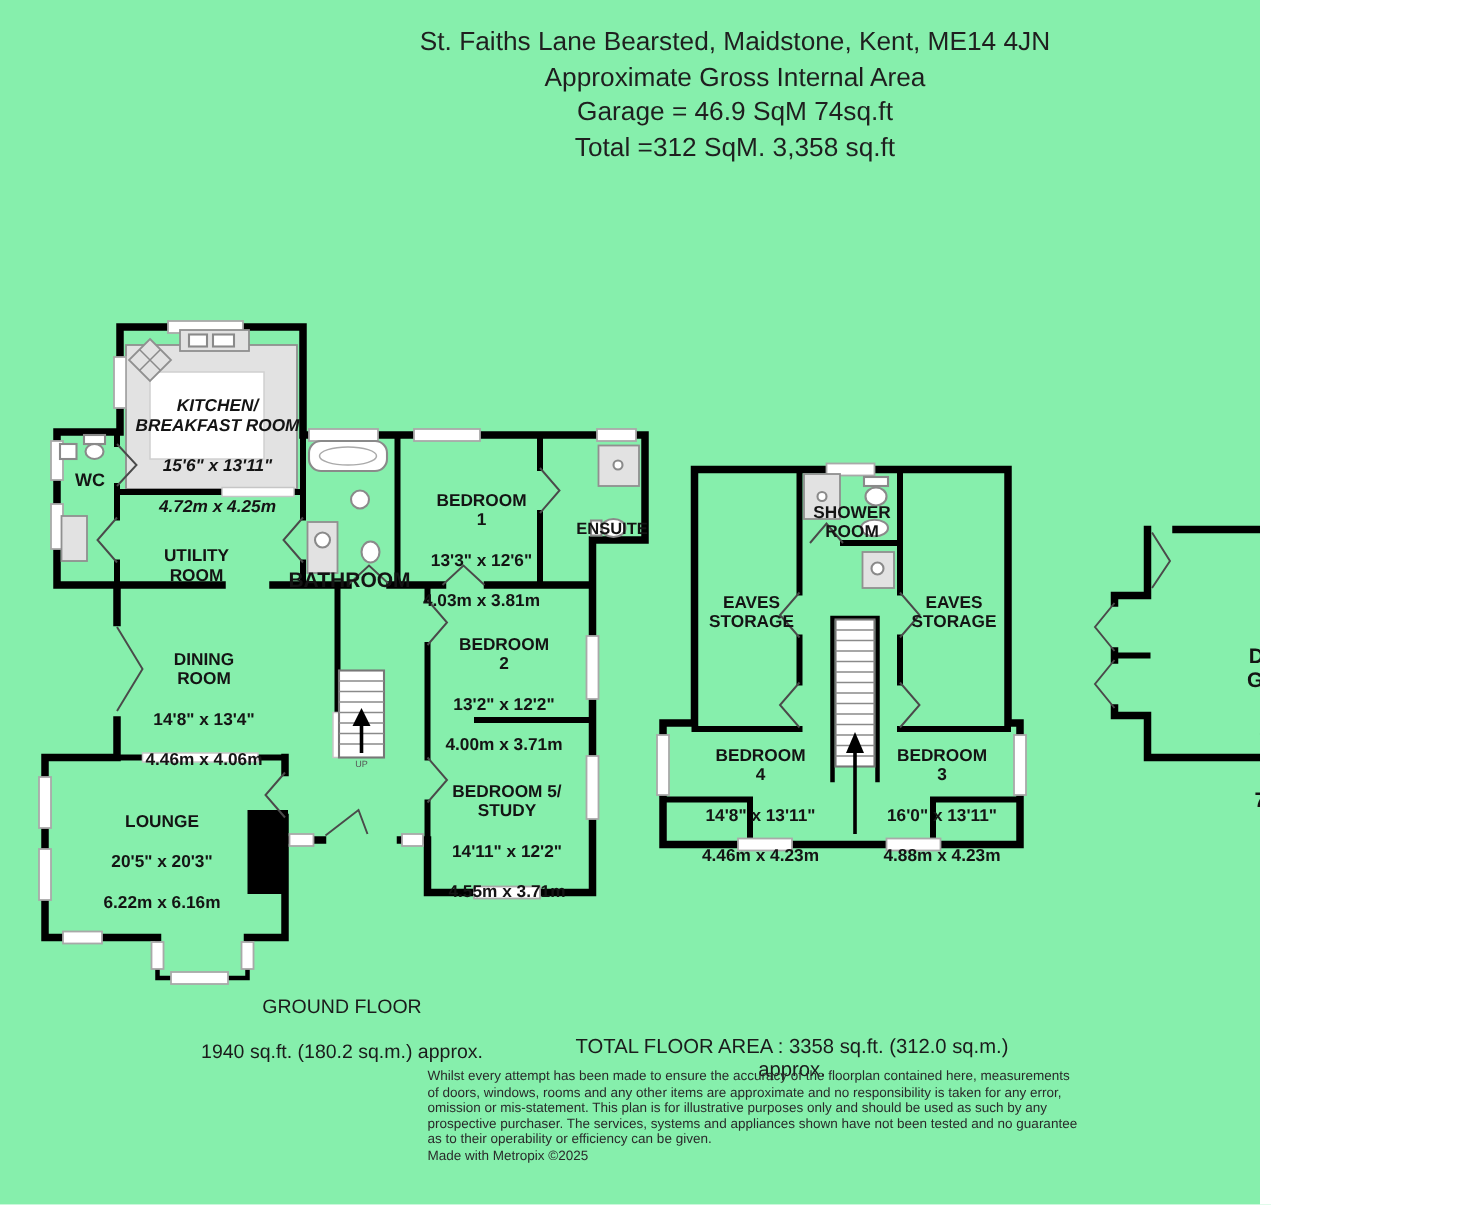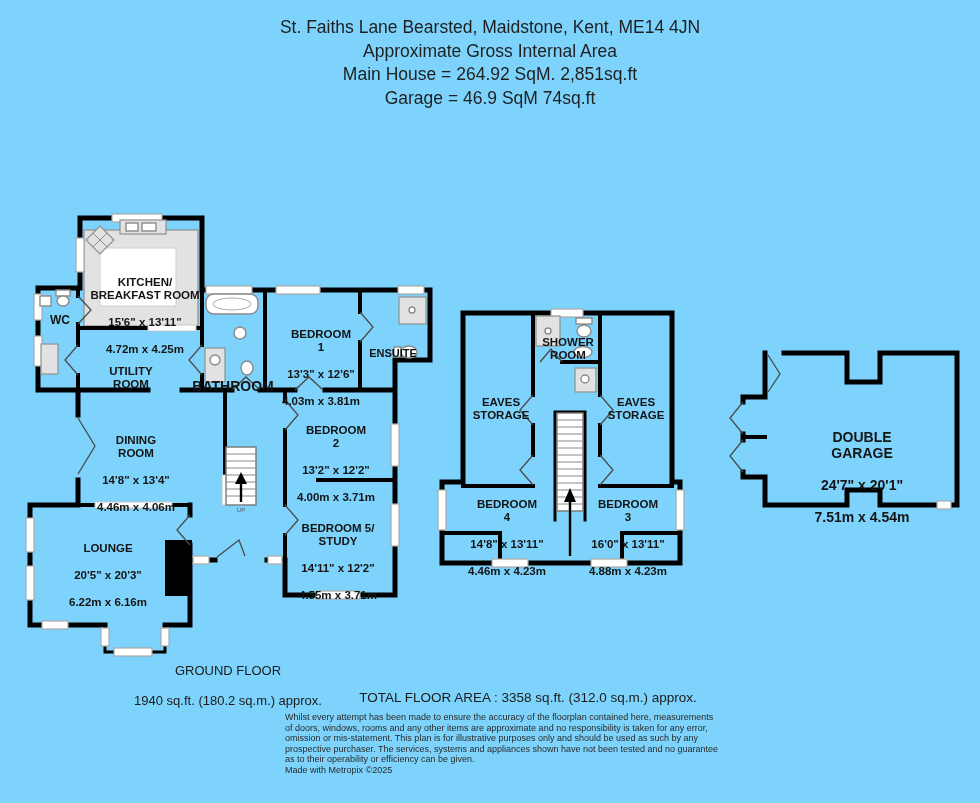--- a/index.html
+++ b/index.html
@@ -1,16 +1,16 @@
 <!DOCTYPE html>
 <html><head>
 <meta charset="utf-8">
 <style>
   html,body{margin:0;padding:0;background:#fff;}
-  #page{position:relative;width:980px;height:803px;background:#7dd3fc;
+  #page{position:relative;width:840px;height:803px;background:#86efac;
         font-family:"Liberation Sans", sans-serif;overflow:hidden;}
   #plan-svg{position:absolute;left:0;top:0;}
   
   .wall{stroke:#000;stroke-width:5;fill:none;stroke-linecap:square;}
   .w4{stroke-width:4;}
   .w3{stroke-width:3;}
   .win{fill:#fff;stroke:#a9a9a9;stroke-width:1.2;}
   .open{fill:#fff;stroke:#c6c6c6;stroke-width:1;}
   .door{fill:none;stroke:#4a4a4a;stroke-width:1.3;stroke-linejoin:miter;}
   .gfix{fill:#e2e2e2;stroke:#909090;stroke-width:1.2;}
@@ -34,22 +34,22 @@
         font-size:9px;line-height:10.6px;color:#2a2a2a;white-space:pre-line;}
 </style>
 </head>
 <body>
 
 <div id="page">
 
   <div class="hdr">
     <div>St. Faiths Lane  Bearsted, Maidstone, Kent, ME14 4JN</div>
     <div>Approximate Gross Internal Area</div>
-    <div>Main House = 264.92 SqM. 2,851sq.ft</div>
     <div>Garage = 46.9 SqM 74sq.ft</div>
+    <div>Total =312 SqM. 3,358 sq.ft</div>
   </div>
 
   <svg id="plan-svg" width="980" height="803" viewBox="0 0 980 803">
 
     <g>
 
       <rect class="gfix" x="84" y="230" width="114" height="96"></rect>
       <rect x="100" y="248" width="76" height="58" fill="#ffffff" stroke="#d0d0d0"></rect>
 
       <path class="wall" d="
@@ -185,21 +185,21 @@
         M847,490 V505 M847,505 H765 M765,505 V477 M765,477 H743
         M743,477 V472 M743,440 V434 M743,402 V397 M743,397 H765 M765,397 V353"></path>
       <path class="wall w4" d="M743,437 H765"></path>
       <rect class="win" x="937" y="501" width="14" height="8"></rect>
       <path class="door" d="
         M743,402 L730,418 L743,434 M743,440 L730,456 L743,472
         M768,355 L780,374 L768,392"></path>
     </g>
   </svg>
 
-  <div class="rl" style="left:145px;top:262px;">
+  <div class="rl" style="left:145px;top:251px;font-style:italic;">
     <div class="n">KITCHEN/
 BREAKFAST ROOM</div>
     <div class="d">15'6"  x 13'11"</div>
     <div class="d">4.72m  x 4.25m</div>
   </div>
   <div class="rl" style="left:60px;top:300px;font-size:12px;">
     <div class="n">WC</div>
   </div>
   <div class="rl" style="left:131px;top:351px;">
     <div class="n">UTILITY
@@ -207,21 +207,21 @@
   </div>
   <div class="rl" style="left:233px;top:366px;font-size:14px;">
     <div class="n">BATHROOM</div>
   </div>
   <div class="rl" style="left:321px;top:314px;">
     <div class="n">BEDROOM
 1</div>
     <div class="d">13'3"  x 12'6"</div>
     <div class="d">4.03m  x 3.81m</div>
   </div>
-  <div class="rl" style="left:393px;top:333px;font-size:11px;">
+  <div class="rl" style="left:408px;top:333px;font-size:11px;">
     <div class="n">ENSUITE</div>
   </div>
   <div class="rl" style="left:136px;top:420px;">
     <div class="n">DINING
 ROOM</div>
     <div class="d">14'8"  x 13'4"</div>
     <div class="d">4.46m  x 4.06m</div>
   </div>
   <div class="rl" style="left:336px;top:410px;">
     <div class="n">BEDROOM

